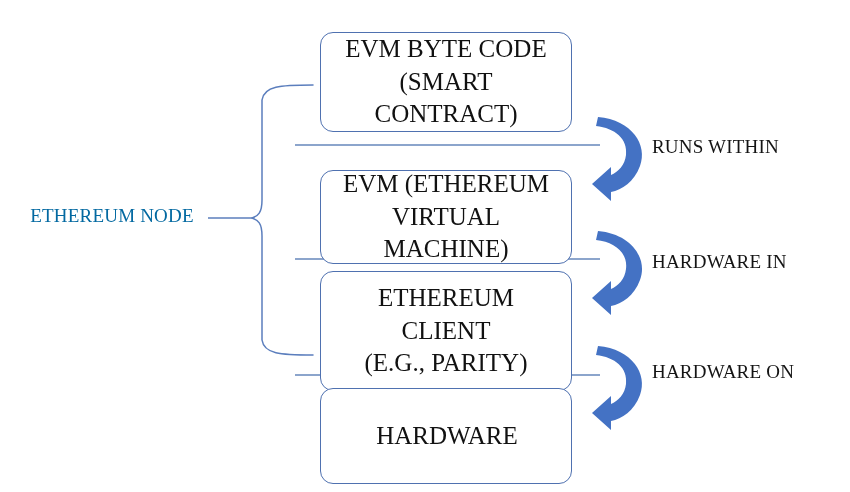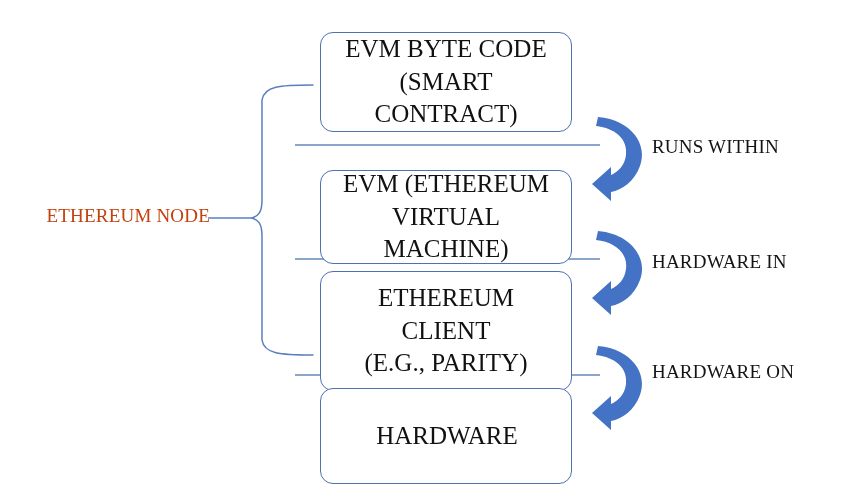--- a/index.html
+++ b/index.html
@@ -15,24 +15,24 @@
     overflow: hidden;
     font-family: "Liberation Serif", "DejaVu Serif", serif;
   }
 
   
   .node-label {
     position: absolute;
     left: 14px;
     top: 205px;
     width: 196px;
-    text-align: right;
+    text-align: center;
     font-size: 19px;
     letter-spacing: 0.2px;
-    color: #c2410c;
+    color: #0369a1;
     white-space: nowrap;
   }
 
   
   #vectors {
     position: absolute;
     left: 0;
     top: 0;
     width: 850px;
     height: 492px;

